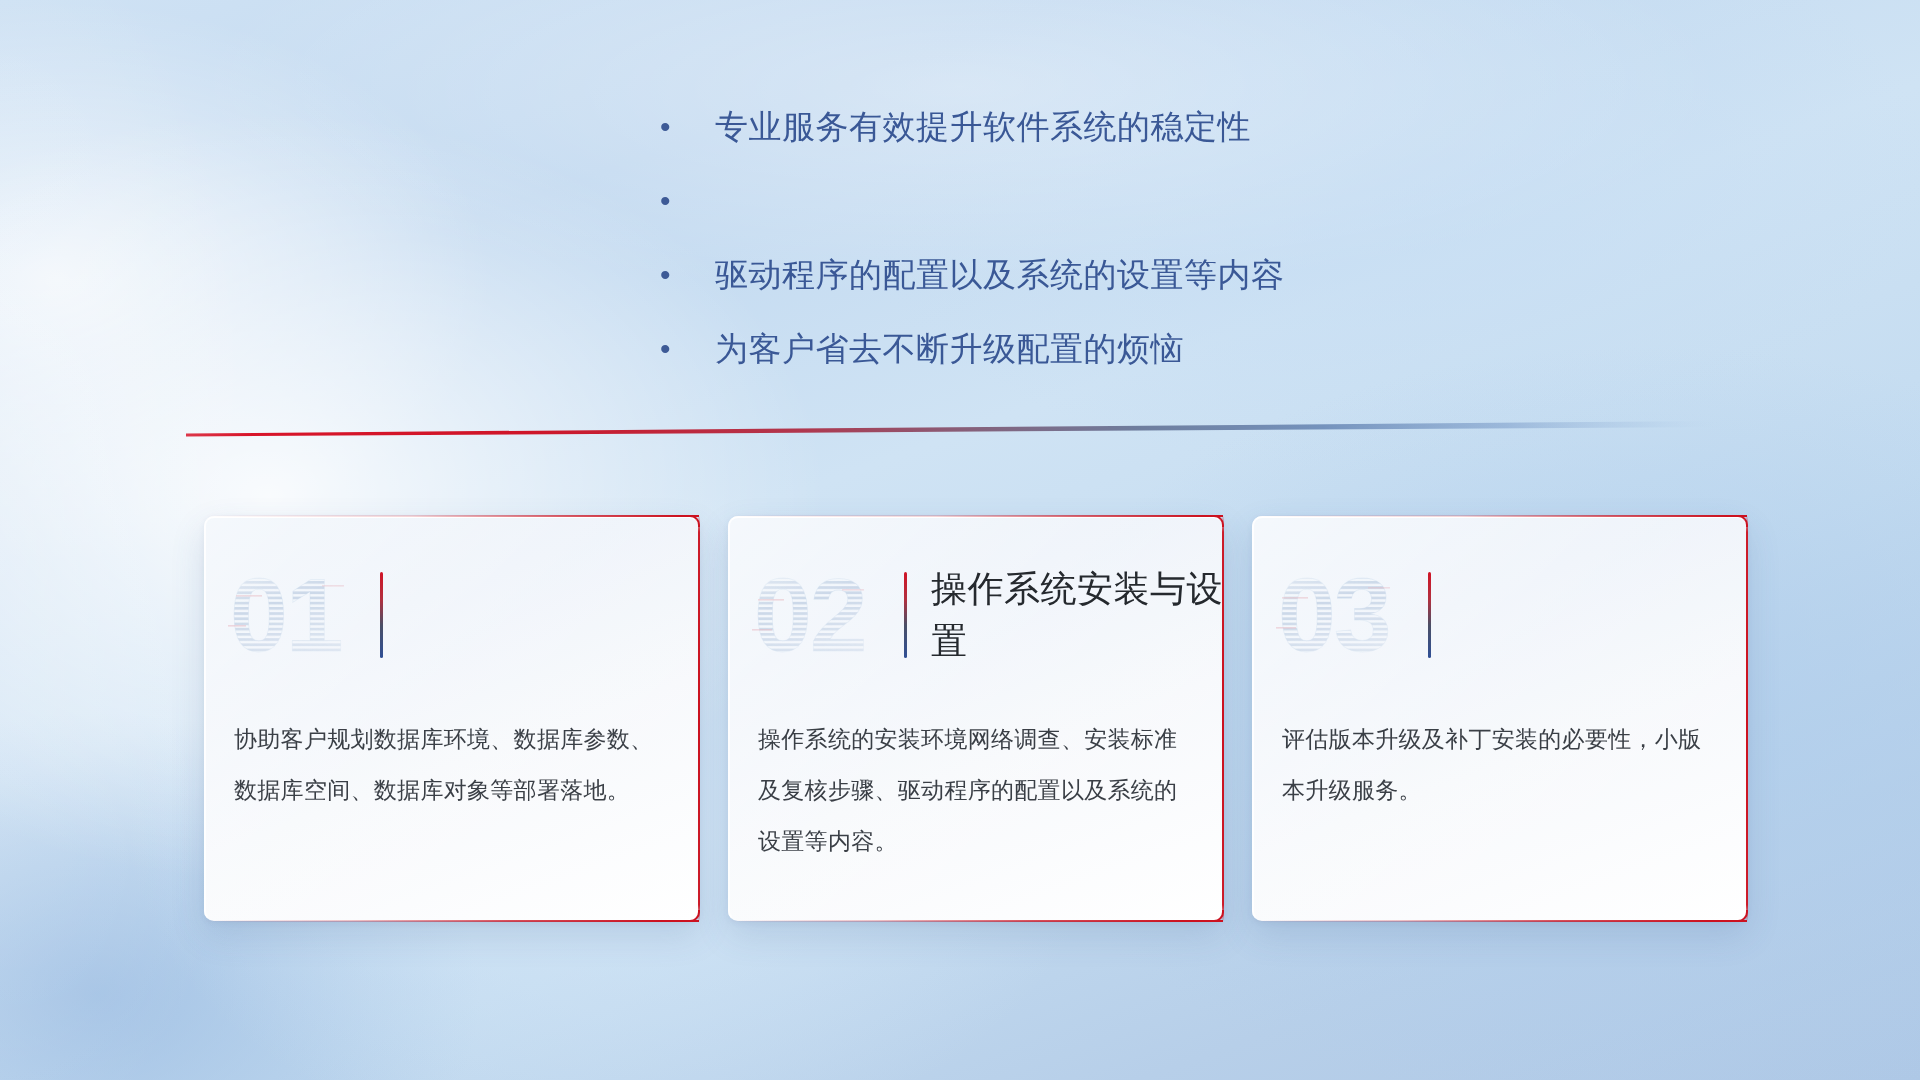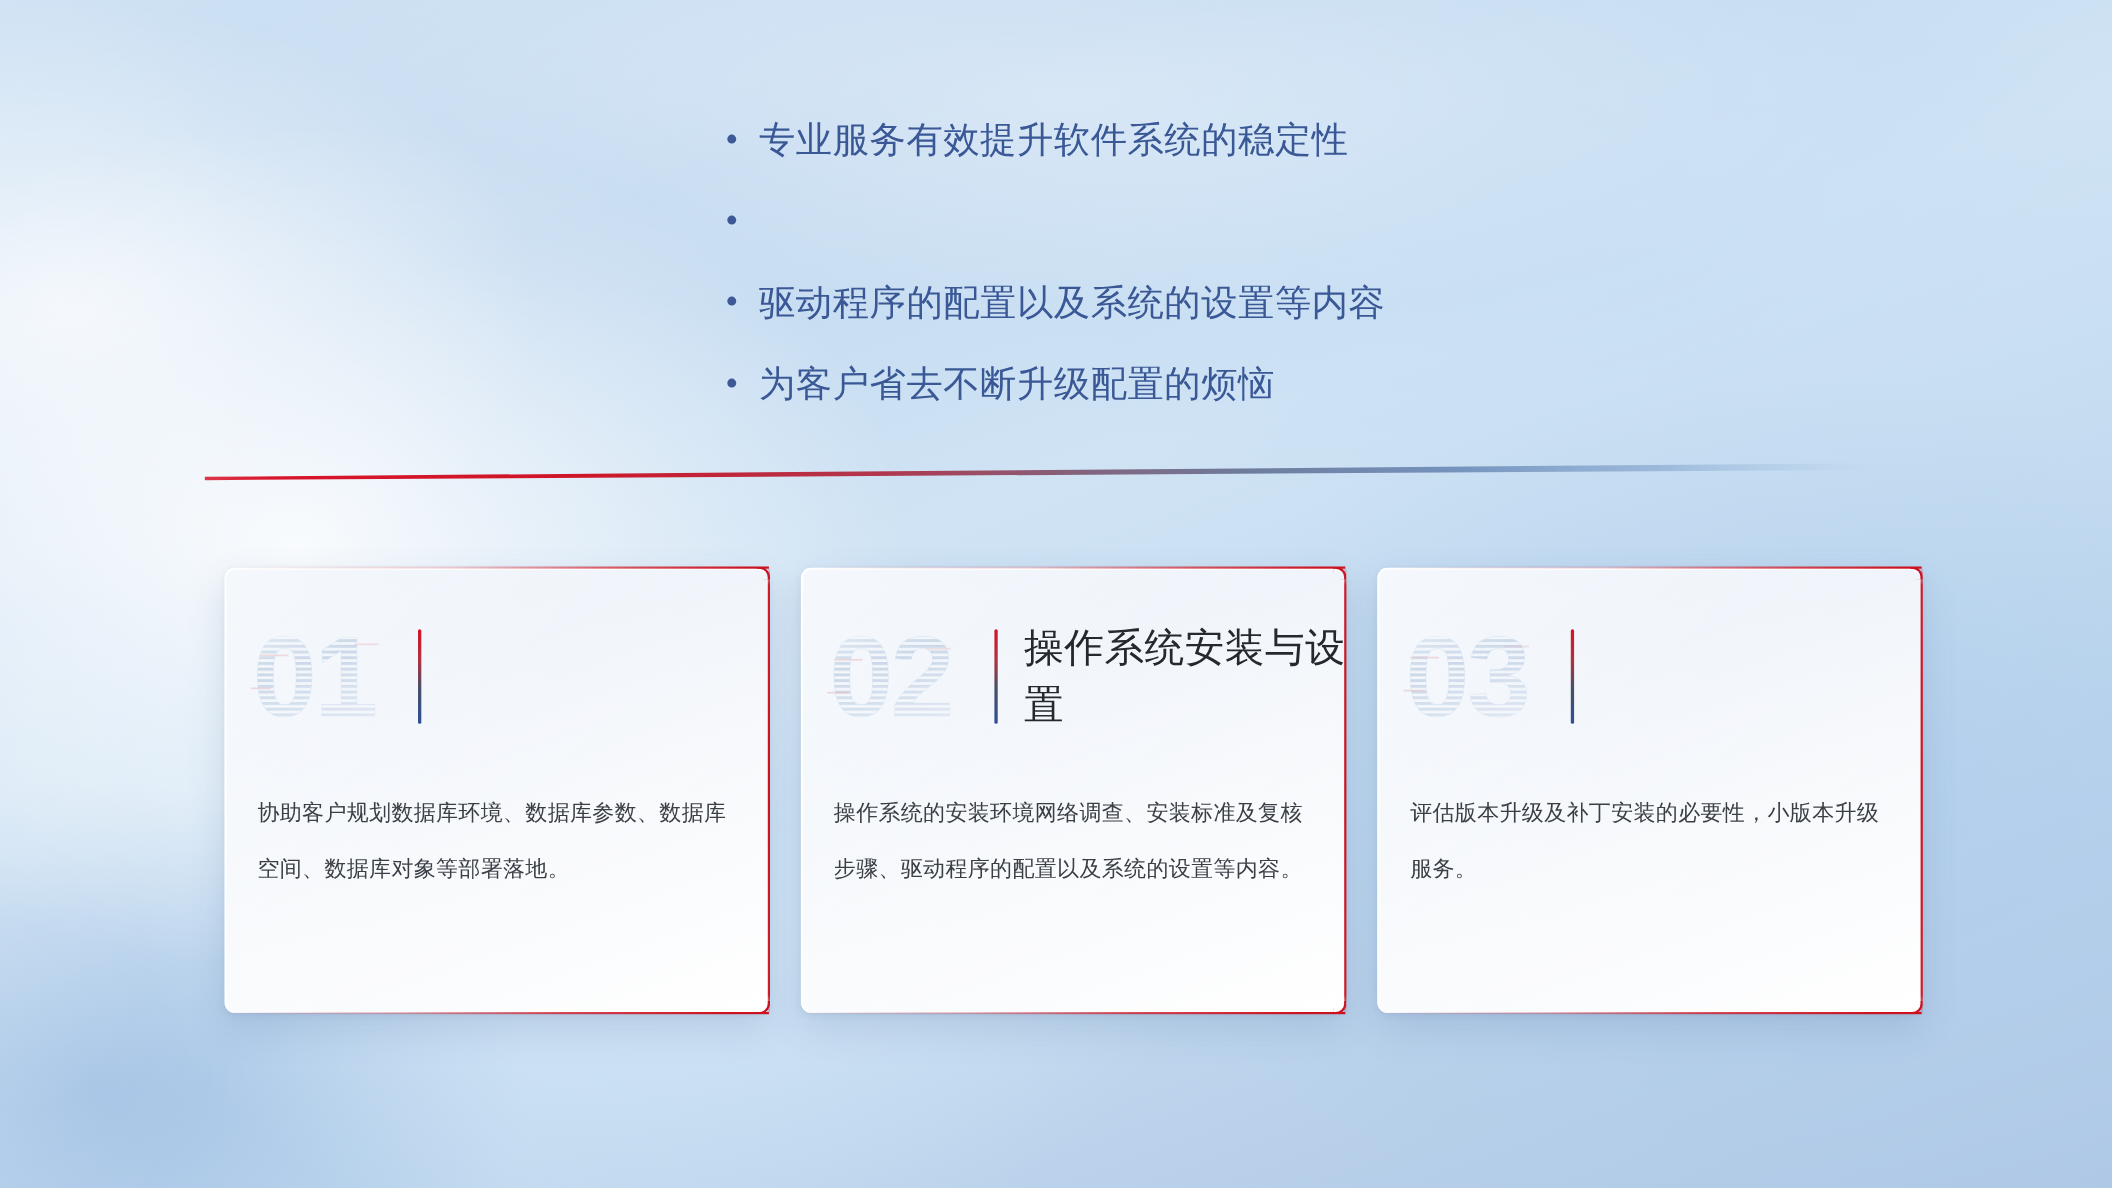--- a/index.html
+++ b/index.html
@@ -47,20 +47,21 @@
     width:30px; flex:0 0 30px;
     color:#3d5a96;
     font-size:30px; line-height:44px;
     text-align:left;
   }
   .bullet-text{
     font-size:33px; line-height:44px;
     color:#3a5896;
     letter-spacing:0.5px;
     font-weight:500;
+    margin-left:25px;
   }
 
   
   .divider-wrap{
     position:absolute;
     left:186px; top:421px;
     width:1537px; height:18px;
     z-index:4;
   }
 
@@ -163,21 +164,21 @@
   .card-title{
     font-size:36px;
     line-height:52px;
     color:#25292e;
     font-weight:500;
     letter-spacing:0.5px;
   }
 
   .card-body{
     padding:0 30px 0 30px;
-    font-size:20px;
+    font-size:23px;
     line-height:51px;
     color:#3a3f46;
     letter-spacing:0.3px;
   }
 </style>
 </head>
 <body>
 
 <div id="slide">
 

